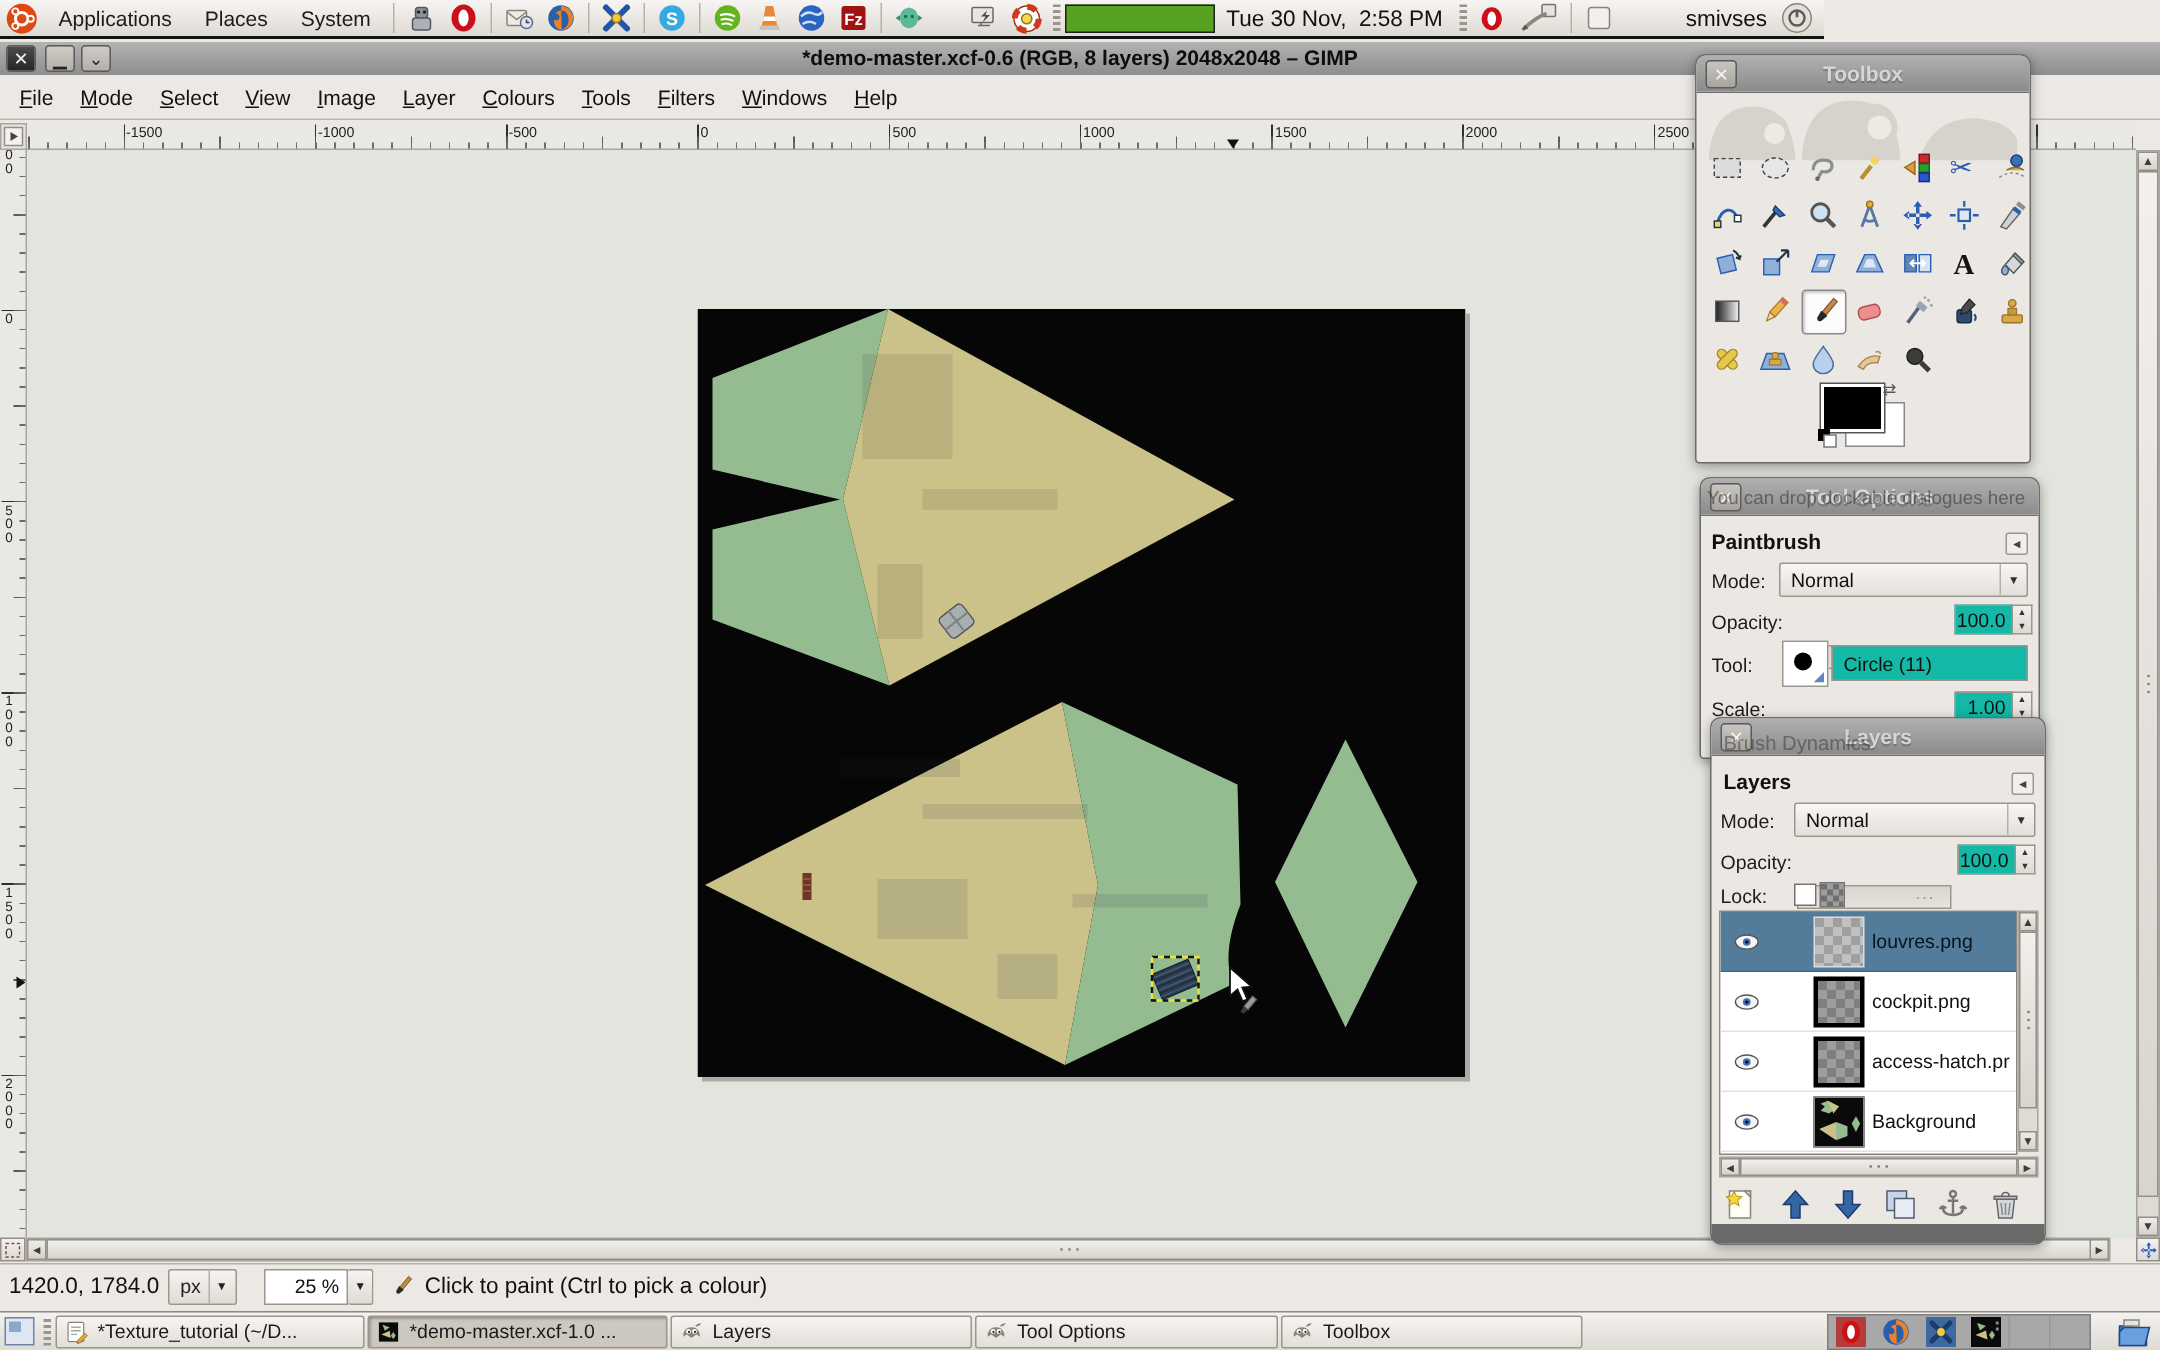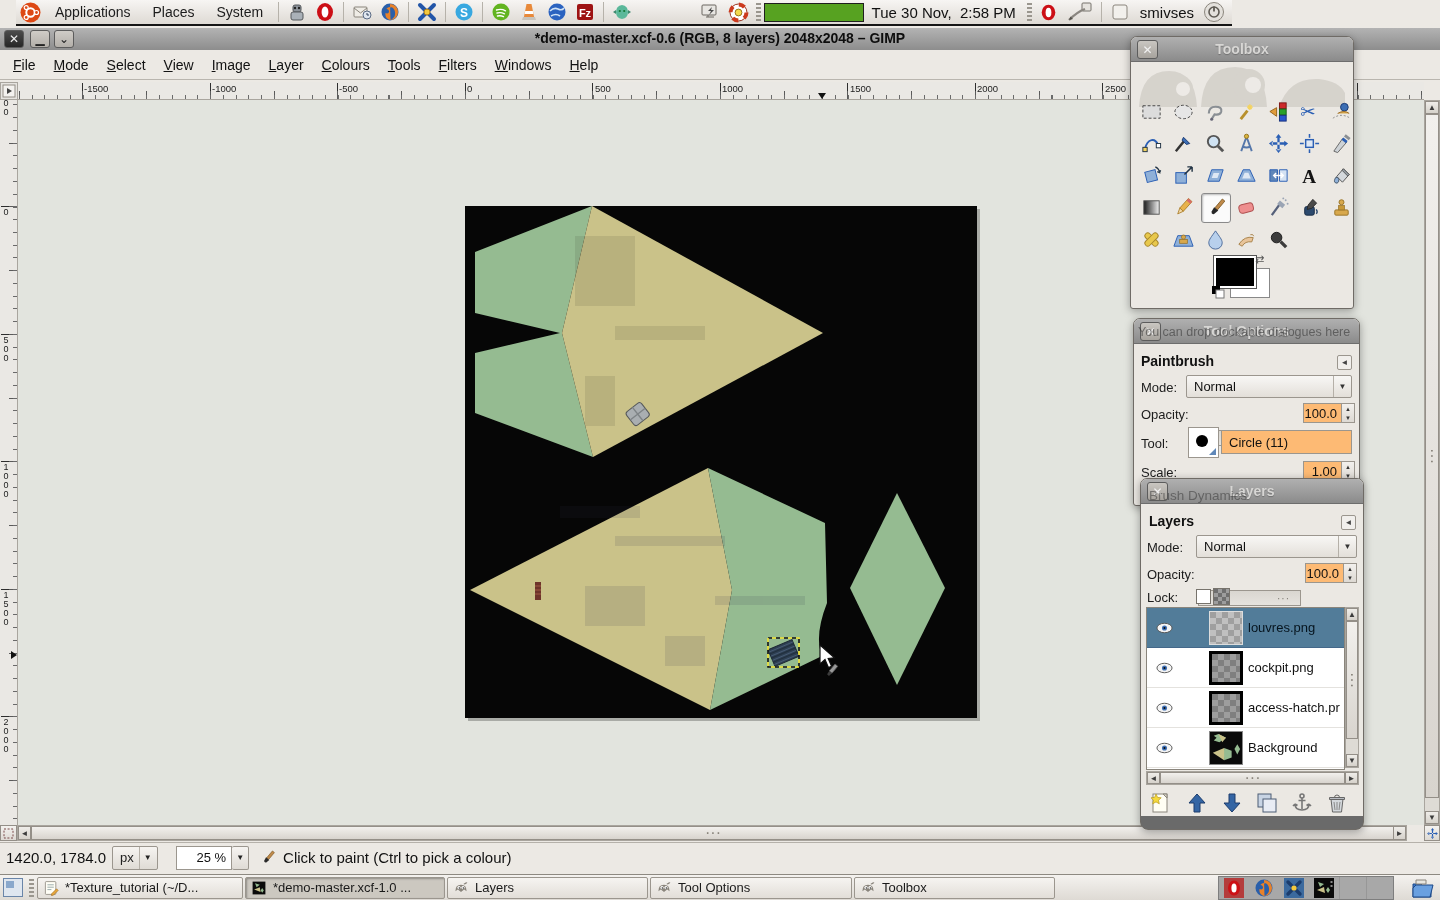--- a/index.html
+++ b/index.html
@@ -3,28 +3,28 @@
 <meta charset="utf-8">
 <style>
   html,body{margin:0;padding:0;}
   body{width:1440px;height:900px;position:relative;overflow:hidden;
        background:#ece9e4;font-family:"Liberation Sans","DejaVu Sans",sans-serif;
        -webkit-font-smoothing:antialiased;}
   .abs{position:absolute;}
   .nosel{user-select:none;}
 
   
-  #top-panel{left:16px;top:0;width:1216px;height:26px;display:flex;align-items:center;
+  #top-panel{left:0;top:0;width:1216px;height:26px;display:flex;align-items:center;
     background:linear-gradient(#f7f5f3,#dedad4);border-bottom:2px solid #141414;box-sizing:border-box;z-index:90;}
   .pmenu{font-size:14px;color:#1c1c1c;padding:0 11px;height:26px;display:flex;align-items:center;}
   .licon{width:24px;height:22px;margin:0 2px;display:flex;align-items:center;justify-content:center;}
   .psep{width:1px;height:20px;background:#b6b2aa;margin:0 4px;}
   .pgrip{width:5px;height:18px;margin:0 3px;background:repeating-linear-gradient(#9a968e 0 2px,transparent 2px 4px);}
   .clock{font-size:15px;color:#111;padding:0 8px;white-space:pre;}
-  .uname{font-size:15px;color:#111;padding:0 6px;}
+  .uname{font-size:15px;color:#111;padding:0 6px;margin-left:38px;}
 
   
   #gimp-win{left:0;top:28px;width:1440px;height:844px;background:#ece9e4;z-index:1;}
   #gimp-title{left:0;top:28px;width:1440px;height:22px;
     background:linear-gradient(#b3b3b3,#8d8d8d);border-bottom:1px solid #6d6d6d;z-index:2;}
   .tbtn{position:absolute;top:2px;width:20px;height:18px;border:1px solid #5c5c5c;border-radius:3px;
     display:flex;align-items:center;justify-content:center;font-size:12px;line-height:1;
     background:linear-gradient(#cfccc7,#b3afa9);color:#222;box-sizing:border-box;}
   .tbtn.dark{background:linear-gradient(#4c4c4c,#262626);color:#eee;}
   #gimp-title .wt{position:absolute;left:0;right:0;top:2px;text-align:center;font-weight:bold;
@@ -102,21 +102,21 @@
   .lbl{font-size:13px;color:#1c1c1c;}
   .dd{border:1px solid #9b968e;border-radius:2px;background:linear-gradient(#f8f7f5,#e3dfd9);
     display:flex;align-items:center;font-size:13px;color:#111;box-sizing:border-box;}
   .dd .val{flex:1;padding-left:7px;}
   .dd .arr{width:17px;height:100%;display:flex;align-items:center;justify-content:center;
     border-left:1px solid #b5b0a8;font-size:8px;color:#333;}
   .slider{border:1px solid #9b968e;background:linear-gradient(#d9d6d0,#e6e3de);box-sizing:border-box;
     position:relative;}
   .slider .grip{position:absolute;top:0;bottom:0;display:flex;align-items:center;font-size:10px;
     color:#7e7a73;letter-spacing:1px;}
-  .spin{border:1px solid #9b968e;background:#fdba74;font-size:13px;color:#111;display:flex;
+  .spin{border:1px solid #9b968e;background:#14b8a6;font-size:13px;color:#111;display:flex;
     align-items:center;justify-content:flex-end;padding-right:4px;box-sizing:border-box;}
   .spinbtns{width:13px;display:flex;flex-direction:column;border:1px solid #9b968e;border-left:none;
     box-sizing:border-box;background:linear-gradient(#f2f0ed,#ddd9d3);}
   .spinbtns div{flex:1;font-size:6px;display:flex;align-items:center;justify-content:center;color:#333;}
   .collapse-btn{width:13px;height:13px;border:1px solid #9b968e;background:#f1efec;border-radius:2px;
     display:flex;align-items:center;justify-content:center;font-size:8px;color:#444;}
 
   
   .tool{position:absolute;width:28px;height:28px;display:flex;align-items:center;justify-content:center;
     border-radius:3px;}

